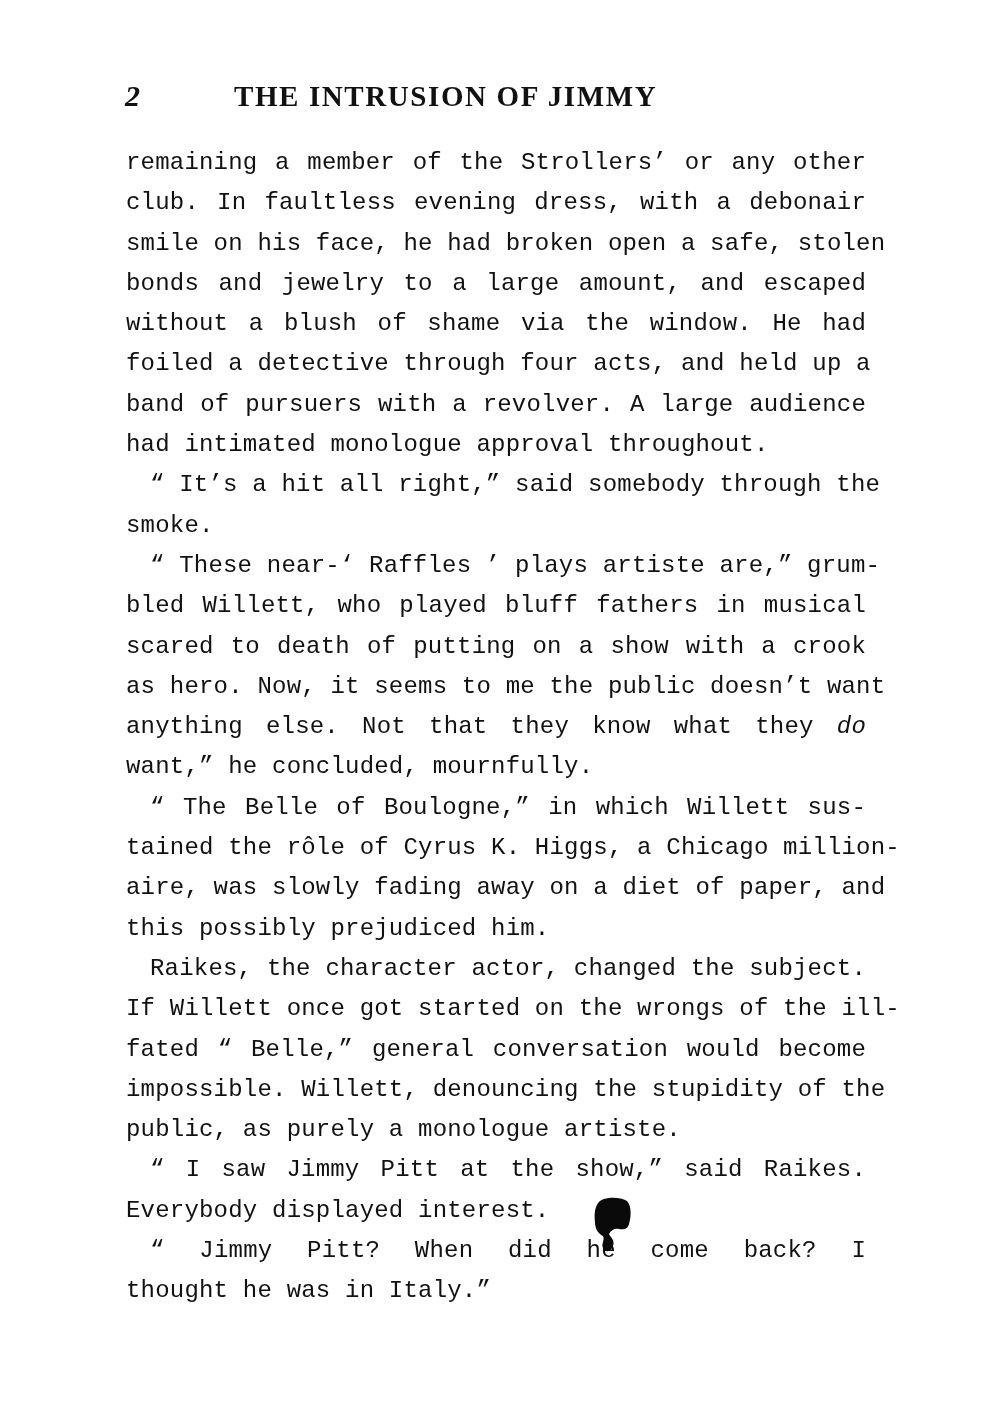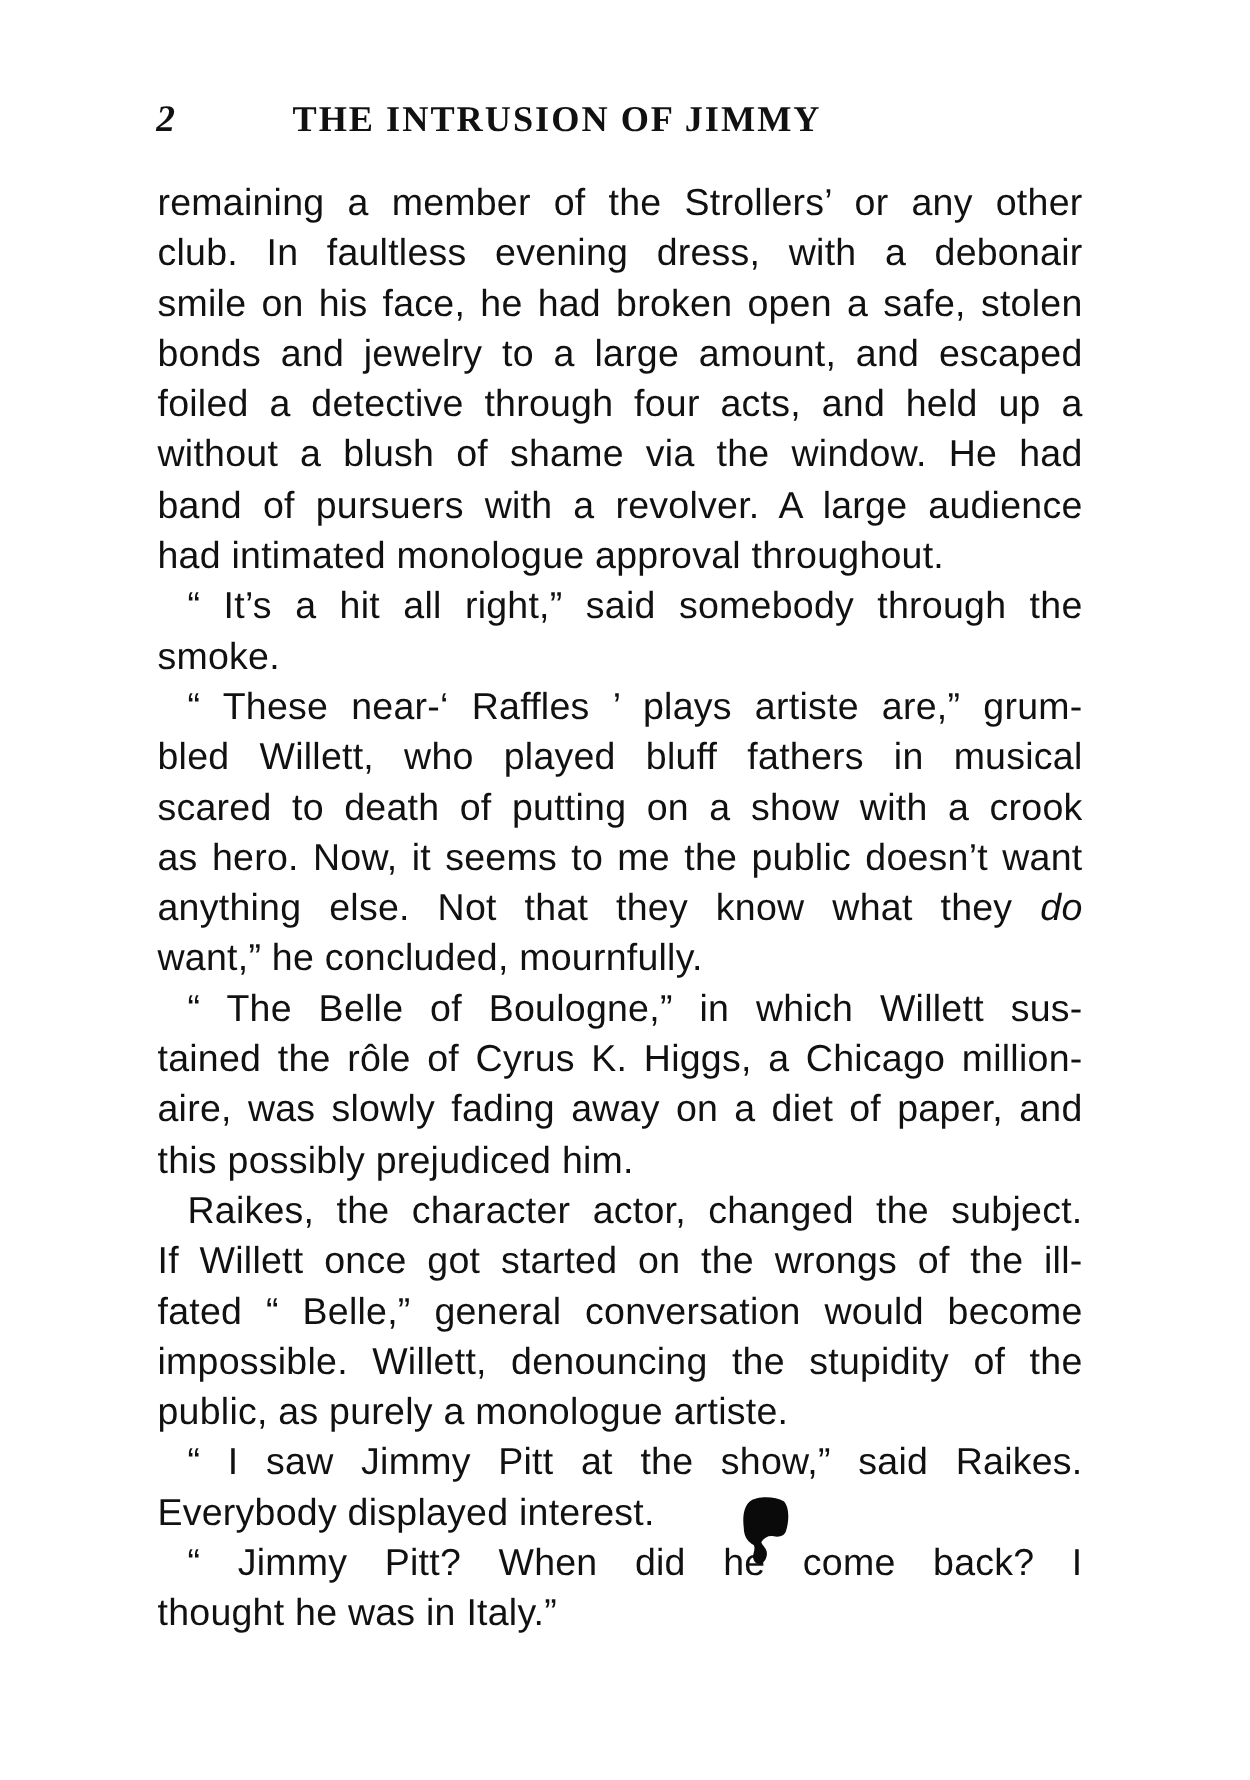--- a/index.html
+++ b/index.html
@@ -51,22 +51,22 @@
     .body-text {
       position: absolute;
       top: 143px;
       left: 126px;
       width: 740px;
     }
     .line {
       display: block;
       height: 40.3px;
       line-height: 40.3px;
-      font-family: Liberation Sans, sans-serif;
-      font-size: 30px;
+      font-family: Liberation Mono, monospace;
+      font-size: 24px;
       white-space: nowrap;
       text-align: justify;
       text-align-last: justify;
       letter-spacing: 0.2px;
     }
     .line.last {
       text-align-last: left;
     }
     .line.indent {
       padding-left: 24px;
@@ -91,22 +91,22 @@
     <span class="page-number">2</span>
     <span class="header-title">THE INTRUSION OF JIMMY</span>
   </div>
 
   <div class="body-text">
 
     <span class="line">remaining a member of the Strollers’ or any other</span>
     <span class="line">club.  In faultless evening dress, with a debonair</span>
     <span class="line">smile on his face, he had broken open a safe, stolen</span>
     <span class="line">bonds and jewelry to a large amount, and escaped</span>
+    <span class="line">without a blush of shame via the window.  He had</span>
     <span class="line">foiled a detective through four acts, and held up a</span>
-    <span class="line">without a blush of shame via the window.  He had</span>
     <span class="line">band of pursuers with a revolver.  A large audience</span>
     <span class="line last">had intimated monologue approval throughout.</span>
 
     <span class="line indent">“ It’s a hit all right,” said somebody through the</span>
     <span class="line last">smoke.</span>
 
     <span class="line indent">“ These near-‘ Raffles ’ plays artiste are,” grum-</span>
     <span class="line">bled Willett, who played bluff fathers in musical</span>
     <span class="line">scared to death of putting on a show with a crook</span>
     <span class="line">as hero.  Now, it seems to me the public doesn’t want</span>

